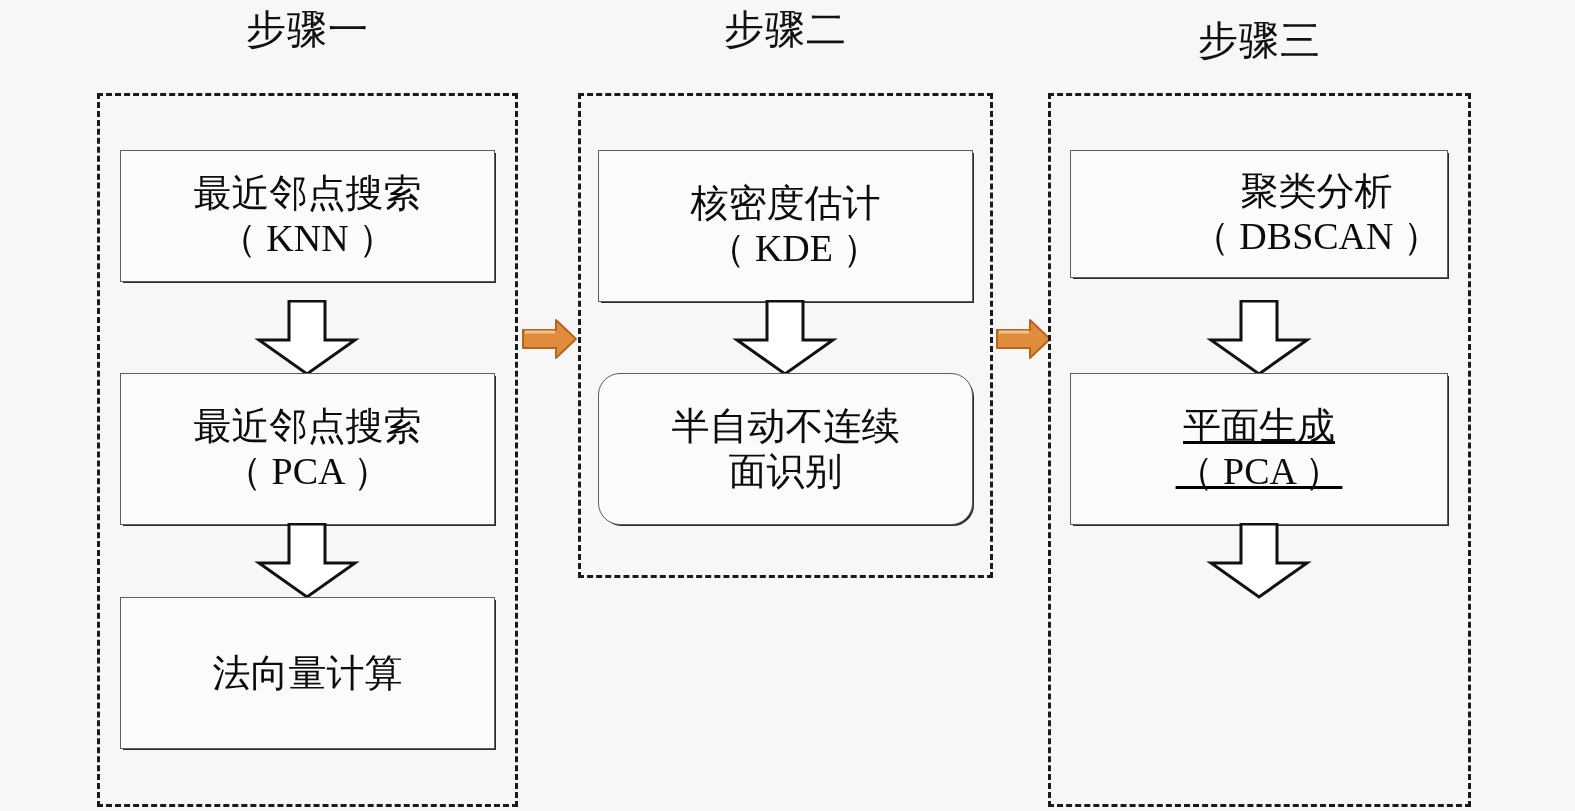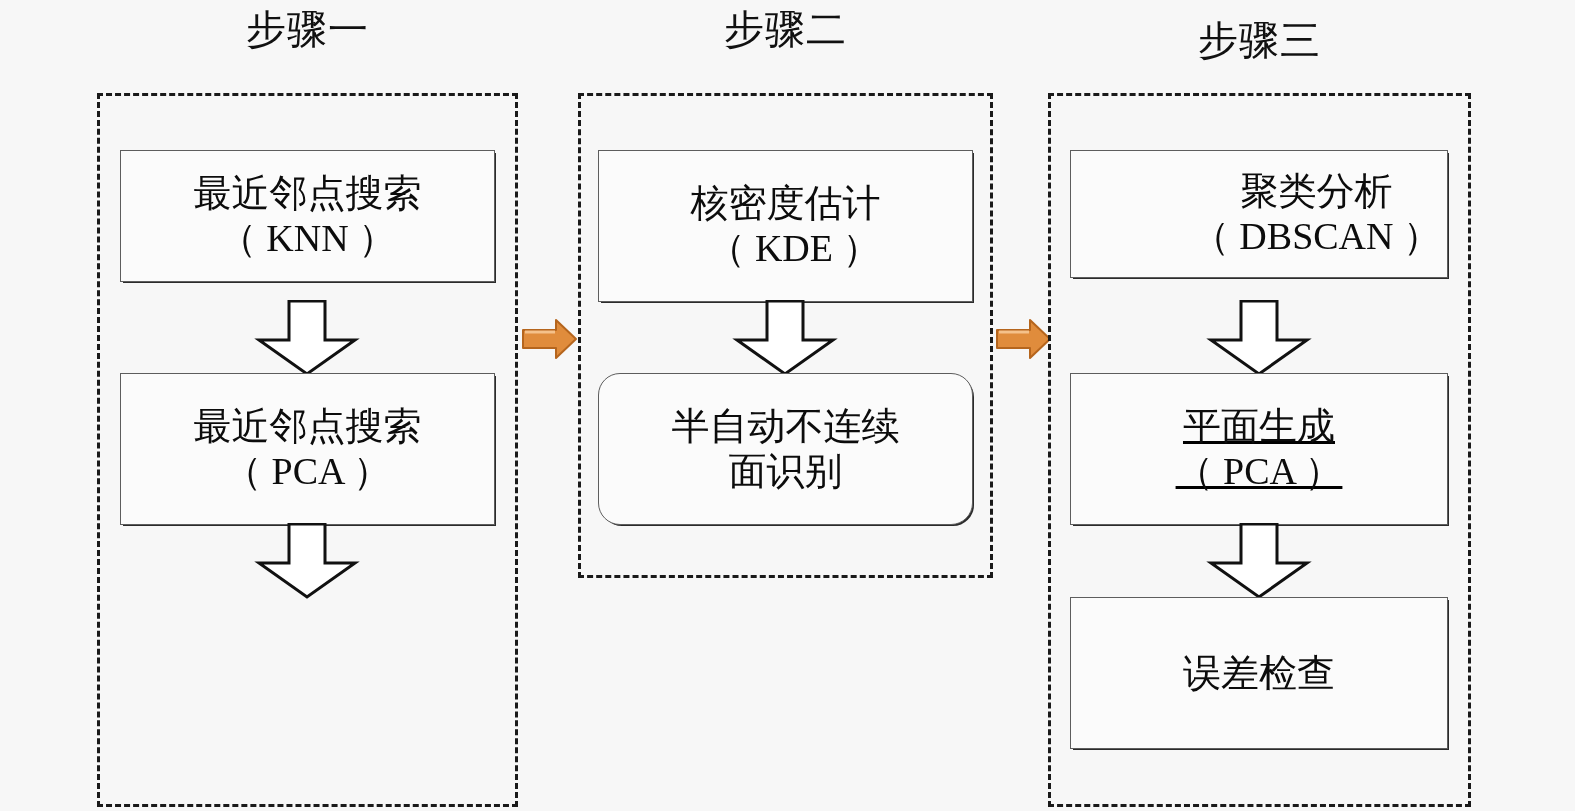--- a/index.html
+++ b/index.html
@@ -89,20 +89,23 @@
     <span class="label">最近邻点搜索
 （ PCA ）</span>
   </div>
 
   <div class="down-arrow" style="left:252px;top:523px;width:110px;height:76px;">
     <svg width="110" height="76" viewBox="0 0 110 76">
       <polygon points="37,1 73,1 73,40 103,40 55,74 7,40 37,40" fill="#ffffff" stroke="#111111" stroke-width="3"></polygon>
     </svg>
   </div>
 
+  <div class="proc-box" style="left:120px;top:597px;width:375px;height:152px;">
+    <span class="label">法向量计算</span>
+  </div>
 
   <div class="right-arrow" style="left:522px;top:318px;width:56px;height:42px;">
     <svg width="56" height="42" viewBox="0 0 56 42">
       <polygon points="1,12 34,12 34,2 54,21 34,40 34,30 1,30" fill="#e08c3c" stroke="#b5651d" stroke-width="2" stroke-linejoin="round"></polygon>
       <polyline points="3,14 33,14" fill="none" stroke="#f5c18a" stroke-width="3"></polyline>
     </svg>
   </div>
 
   <div class="step-group" style="left:578px;top:93px;width:415px;height:485px;"></div>
 
@@ -146,17 +149,14 @@
     <span class="label">平面生成
 （ PCA ）</span>
   </div>
 
   <div class="down-arrow" style="left:1204px;top:523px;width:110px;height:76px;">
     <svg width="110" height="76" viewBox="0 0 110 76">
       <polygon points="37,1 73,1 73,40 103,40 55,74 7,40 37,40" fill="#ffffff" stroke="#111111" stroke-width="3"></polygon>
     </svg>
   </div>
 
-  <div class="proc-box" style="left:1070px;top:597px;width:378px;height:152px;">
-    <span class="label">误差检查</span>
-  </div>
 
 </div>
 
 </body></html>

